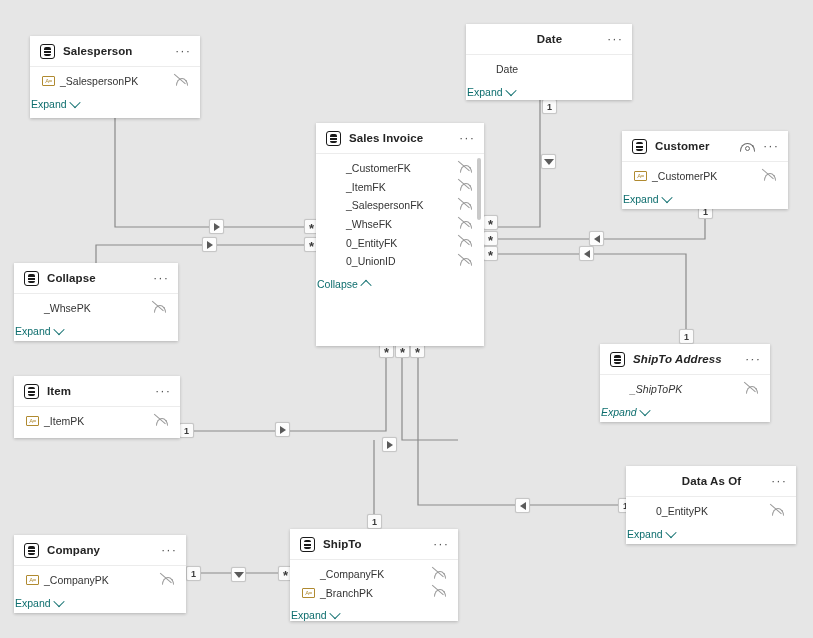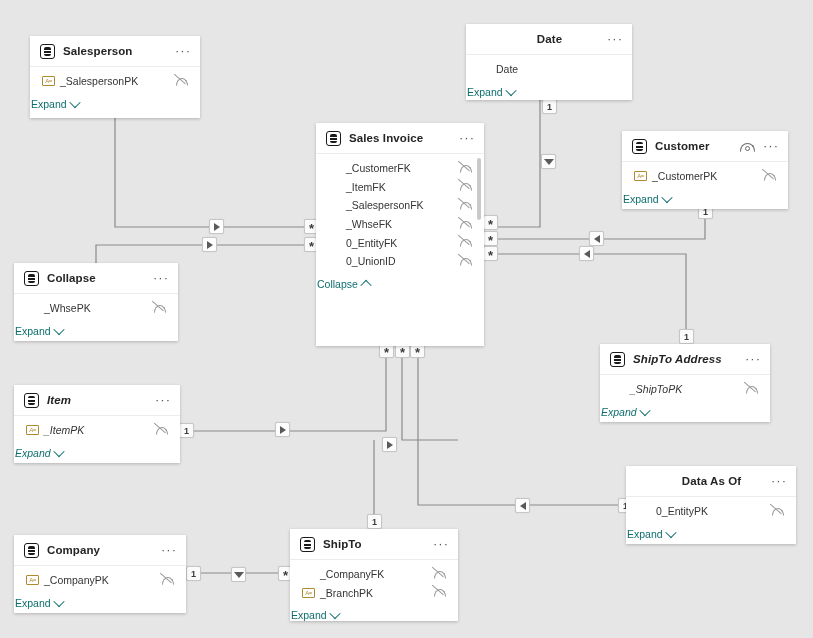--- a/index.html
+++ b/index.html
@@ -441,21 +441,21 @@
             <span class="f-spacer"></span>
             <span class="f-name">_ShipToPK</span>
             <span class="f-hidden"></span>
           </div>
         </div>
         <div class="expand">
           <span class="expand-lbl">Expand</span>
           <span class="chev"></span>
         </div>
       </div>
-      <div class="tbl" style="left: 14px; top: 385px; width: 166px; height: 78px; font-style: italic;">
+      <div class="tbl" style="left: 14px; top: 376px; width: 166px; height: 62px;">
         <div class="tbl-head">
           <div class="tbl-icon">
             <i></i>
           </div>
           <div class="tbl-title">Item</div>
           <div class="head-right">
             <span class="dots">···</span>
           </div>
         </div>
         <div class="fields">

